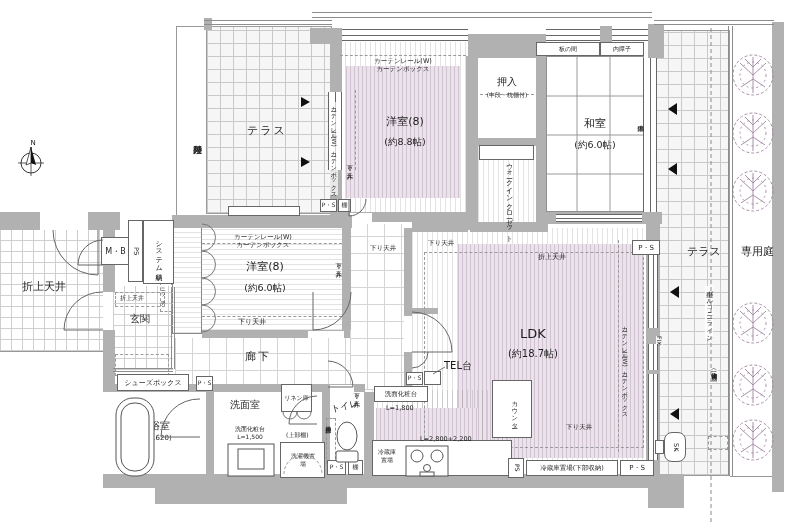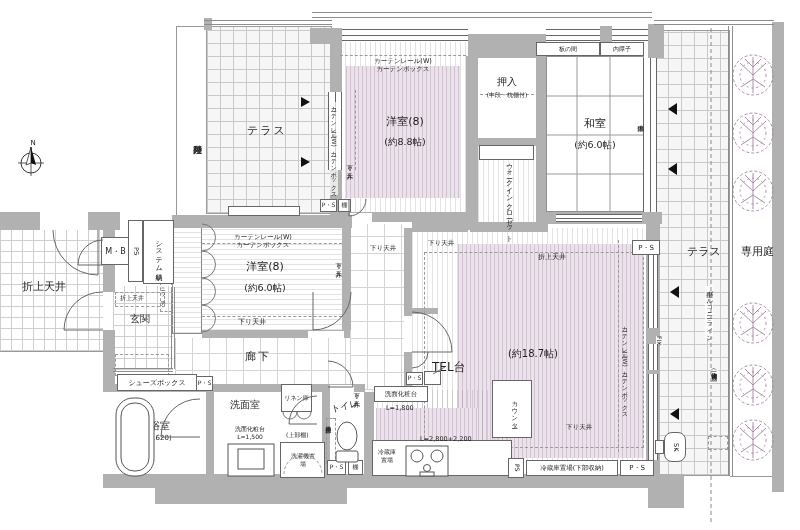--- a/index.html
+++ b/index.html
@@ -136,21 +136,21 @@
 
   <div class="box" style="left:101px;top:237px;width:29px;height:28px;font-size:8px">
       <span>M・B</span>
     </div>
   <div class="box" style="left:128px;top:220px;width:15px;height:62px;font-size:6.5px">
       <span class="v">P・S</span>
     </div>
   <div class="box" style="left:143px;top:220px;width:31px;height:64px;font-size:7px">
       <span class="v">システム収納</span>
     </div>
-  <div class="box" style="left:117px;top:374px;width:80px;height:17px;font-size:7px">
+  <div class="box" style="left:117px;top:374px;width:72px;height:17px;font-size:7px">
       <span>シューズボックス</span>
     </div>
   <div class="box" style="left:196px;top:376px;width:17px;height:15px;font-size:6px">
       <span>P・S</span>
     </div>
   <div class="box" style="left:320px;top:199px;width:17px;height:13px;font-size:6px">
       <span>P・S</span>
     </div>
   <div class="box" style="left:338px;top:199px;width:13px;height:13px;font-size:6px">
       <span>棚</span>
@@ -210,20 +210,21 @@
   <div class="abs v" style="left:504px;top:158px;font-size:7px;line-height:1.3">
     <span>ウォークイン</span><span>クローゼット</span>
   </div>
   <div class="lbl" style="left:687px;top:245px;font-size:11px">テラス</div>
   <div class="lbl" style="left:741px;top:245px;font-size:11px">専用庭</div>
   <div class="lbl" style="left:22px;top:280px;font-size:11px">折上天井</div>
   <div class="lbl" style="left:130px;top:313px;font-size:10px">玄関</div>
   <div class="lbl ctr" style="left:210px;top:260px;width:110px;font-size:11px">洋室(8)</div>
   <div class="lbl ctr" style="left:210px;top:282px;width:110px;font-size:9.5px">(約6.0帖)</div>
   <div class="lbl" style="left:245px;top:350px;font-size:11px;letter-spacing:2px">廊下</div>
+  <div class="lbl ctr" style="left:478px;top:326px;width:110px;font-size:13px">LDK</div>
   <div class="lbl ctr" style="left:478px;top:348px;width:110px;font-size:10px">(約18.7帖)</div>
   <div class="lbl ctr" style="left:130px;top:420px;width:60px;font-size:10px">浴室</div>
   <div class="lbl ctr" style="left:130px;top:434px;width:60px;font-size:7px">(1620)</div>
   <div class="lbl" style="left:230px;top:399px;font-size:10px">洗面室</div>
   <div class="lbl" style="left:331px;top:401px;font-size:9px;transform:rotate(-14deg)">トイレ</div>
 
   <div class="abs ctr" style="left:340px;top:57px;width:126px;font-size:6.5px;line-height:1.3">
     <div>カーテンレール(W)</div>
       <div>カーテンボックス</div>
   </div>
@@ -240,21 +241,21 @@
   <div class="lbl v" style="left:345px;top:160px;font-size:6.5px">下り天井</div>
   <div class="lbl" style="left:238px;top:318px;font-size:7px">下り天井</div>
   <div class="lbl v" style="left:334px;top:258px;font-size:6.5px">下り天井</div>
   <div class="lbl" style="left:370px;top:245px;font-size:6.5px">下り天井</div>
   <div class="lbl" style="left:428px;top:240px;font-size:6.5px">下り天井</div>
   <div class="lbl" style="left:566px;top:424px;font-size:6.5px">下り天井</div>
   <div class="lbl v" style="left:352px;top:388px;font-size:6.5px">下り天井</div>
   <div class="lbl" style="left:120px;top:294px;font-size:6px">折上天井</div>
   <div class="lbl" style="left:538px;top:253px;font-size:7px">折上天井</div>
   <div class="lbl v" style="left:160px;top:284px;font-size:5.5px">ニッチ</div>
-  <div class="lbl" style="left:432px;top:360px;font-size:12px">TEL台</div>
+  <div class="lbl" style="left:444px;top:360px;font-size:10px">TEL台</div>
   <div class="lbl" style="left:386px;top:405px;font-size:6.5px">L=1,800</div>
   <div class="lbl v" style="left:510px;top:396px;font-size:6.5px">カウンター</div>
   <div class="lbl" style="left:420px;top:436px;font-size:6.5px">L=2,800+2,200</div>
   <div class="abs wrap ctr" style="left:376px;top:448px;width:22px;font-size:6px">冷蔵庫置場</div>
   <div class="lbl v" style="left:325px;top:422px;font-size:6px">上部吊戸棚</div>
   <div class="abs ctr" style="left:222px;top:425px;width:56px;font-size:6px;line-height:1.3">
     <div>洗面化粧台</div>
       <div>L=1,500</div>
   </div>
   <div class="lbl" style="left:286px;top:431px;font-size:6px">(上部棚)</div>

